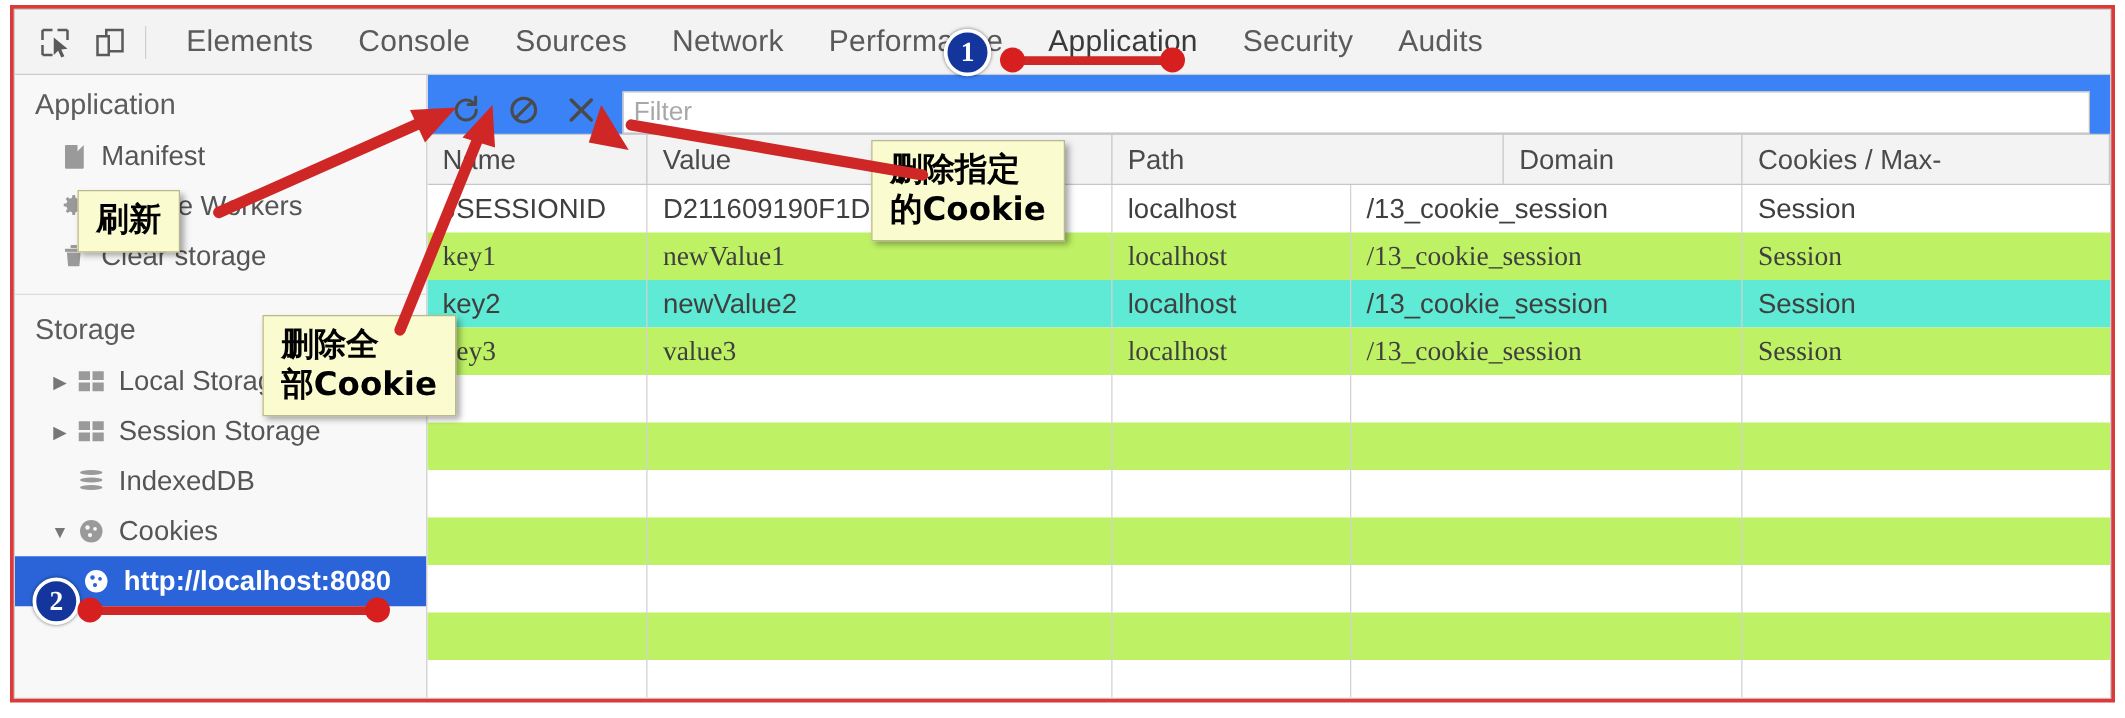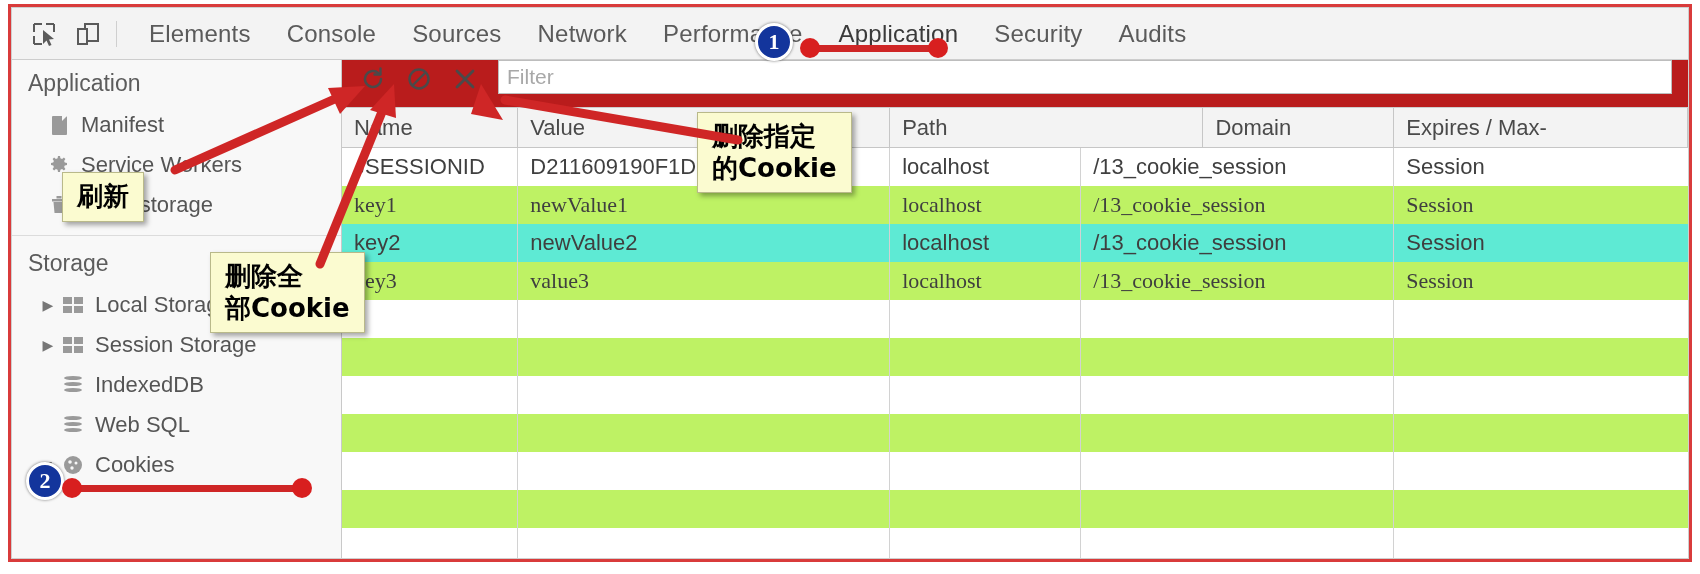--- a/index.html
+++ b/index.html
@@ -145,24 +145,24 @@
   
   .mainpane {
     flex: 1;
     display: flex;
     flex-direction: column;
     background: #fff;
     overflow: hidden;
   }
   .ck-toolbar {
     height: 48px;
-    background: #b91c1c;
+    background: #3b82f6;
     border-bottom: 1px solid #cdcdcd;
     display: flex;
-    align-items: flex-start;
+    align-items: flex-end;
     padding: 0 10px;
     gap: 4px;
   }
   .tool-btn {
     width: 42px; height: 38px;
     display: flex; align-items: center; justify-content: center;
     cursor: pointer;
   }
   .filter-input {
     flex: 1;
@@ -353,45 +353,45 @@
           <span class="si-ico">
               <span class="ico-db">
                 <i></i>
                 <i></i>
                 <i></i>
               </span>
             </span>
           <span>IndexedDB</span>
         </div>
 
-        <div class="side-item indent2">
-          <span class="twisty"></span>
-          <span class="si-ico">
-              <span class="ico-db">
-                <i></i>
-                <i></i>
-                <i></i>
-              </span>
-            </span>
-          <span>Web SQL</span>
-        </div>
 
         <div class="side-item indent2">
           <span class="twisty">▼</span>
           <span class="si-ico">
             <svg width="22" height="22" viewBox="0 0 22 22">
                 <circle cx="11" cy="11" r="9" fill="#9a9a9a"></circle>
                 <circle cx="8" cy="8" r="1.8" fill="#f8f8f8"></circle>
                 <circle cx="14" cy="9" r="1.5" fill="#f8f8f8"></circle>
                 <circle cx="10" cy="14" r="1.7" fill="#f8f8f8"></circle>
               </svg>
           </span>
           <span>Cookies</span>
         </div>
 
+        <div class="side-item selected" style="padding-left:52px;">
+          <span class="si-ico">
+            <svg width="22" height="22" viewBox="0 0 22 22">
+                <circle cx="11" cy="11" r="9" fill="#ffffff"></circle>
+                <circle cx="8" cy="8" r="1.8" fill="#2a64d8"></circle>
+                <circle cx="14" cy="9" r="1.5" fill="#2a64d8"></circle>
+                <circle cx="10" cy="14" r="1.7" fill="#2a64d8"></circle>
+              </svg>
+          </span>
+          <span>http://localhost:8080</span>
+        </div>
 
       </div>
 
       <div class="mainpane">
 
         <div class="ck-toolbar">
           <div class="tool-btn">
             <svg width="28" height="28" viewBox="0 0 28 28">
               <path d="M22 14a8 8 0 11-2.6-5.9" stroke="#4a4a4a" stroke-width="2.4" fill="none" stroke-linecap="round"></path>
               <path d="M21.5 3.5 L21.5 9.5 L15.5 9.5" stroke="#4a4a4a" stroke-width="2.4" fill="none" stroke-linecap="round" stroke-linejoin="round"></path>
@@ -412,21 +412,21 @@
           <input class="filter-input" type="text" placeholder="Filter" style="">
         </div>
 
         <div class="ck-table">
 
           <div class="ck-row ck-head">
             <div class="ck-cell c-name">Name</div>
             <div class="ck-cell c-value">Value</div>
             <div class="ck-cell c-path">Path</div>
             <div class="ck-cell c-domain">Domain</div>
-            <div class="ck-cell c-exp">Expires / Max-</div>
+            <div class="ck-cell c-exp">Cookies / Max-</div>
           </div>
 
           <div class="ck-row row-odd">
             <div class="ck-cell c-name">JSESSIONID</div>
             <div class="ck-cell c-value">D211609190F1DDE… 5</div>
             <div class="ck-cell c-domain">localhost</div>
             <div class="ck-cell c-path">/13_cookie_session</div>
             <div class="ck-cell c-exp">Session</div>
           </div>
 
@@ -519,21 +519,21 @@
   <svg class="arrow" style="left:290px; top:78px; width:130px; height:200px;">
     <line x1="30" y1="186" x2="96" y2="24" stroke="#cf2626" stroke-width="9" stroke-linecap="round"></line>
     <polygon points="104,6 80,32 106,40" fill="#cf2626"></polygon>
   </svg>
 
   <svg class="arrow" style="left:455px; top:78px; width:300px; height:80px;">
     <line x1="283" y1="62" x2="50" y2="22" stroke="#cf2626" stroke-width="9" stroke-linecap="round"></line>
     <polygon points="26,6 48,42 16,36" fill="#cf2626"></polygon>
   </svg>
 
-  <div class="anno tip" style="left:62px; top:172px;">刷新</div>
+  <div class="anno tip" style="left:62px; top:152px;">刷新</div>
 
   <div class="anno tip" style="left:210px; top:252px;">删除全
 部Cookie</div>
 
   <div class="anno tip" style="left:697px; top:112px;">删除指定
 的Cookie</div>
 
   <div class="dumbbell" style="left:800px; top:38px; width:148px; height:20px;">
     <div class="bar"></div>
       <div class="dot l"></div>

